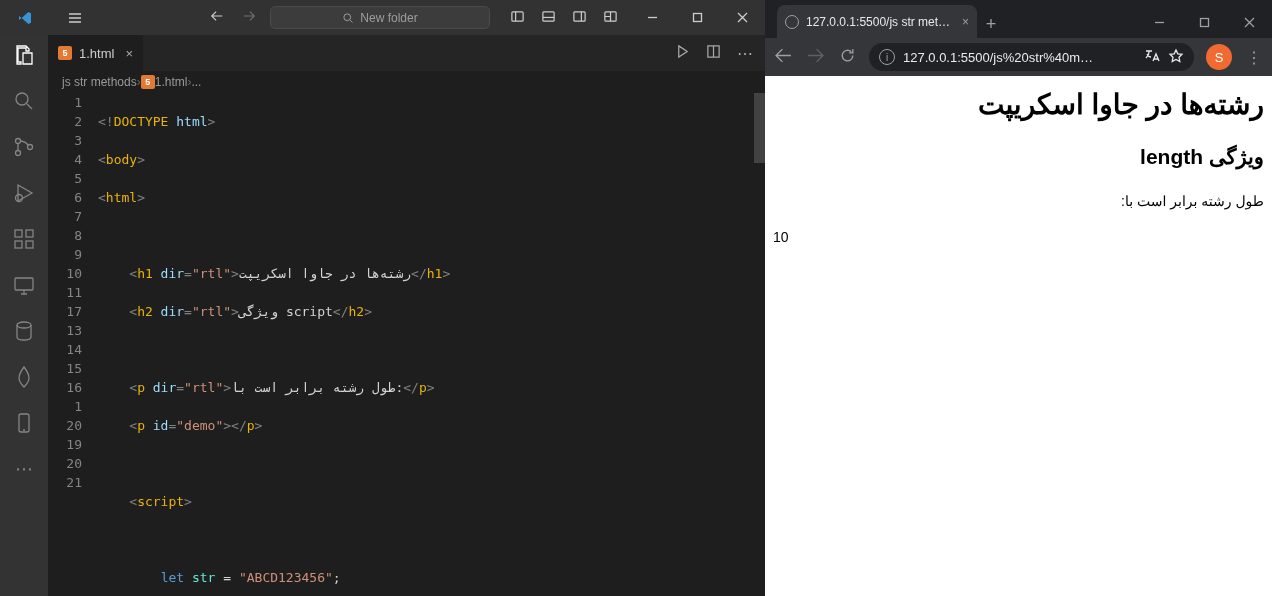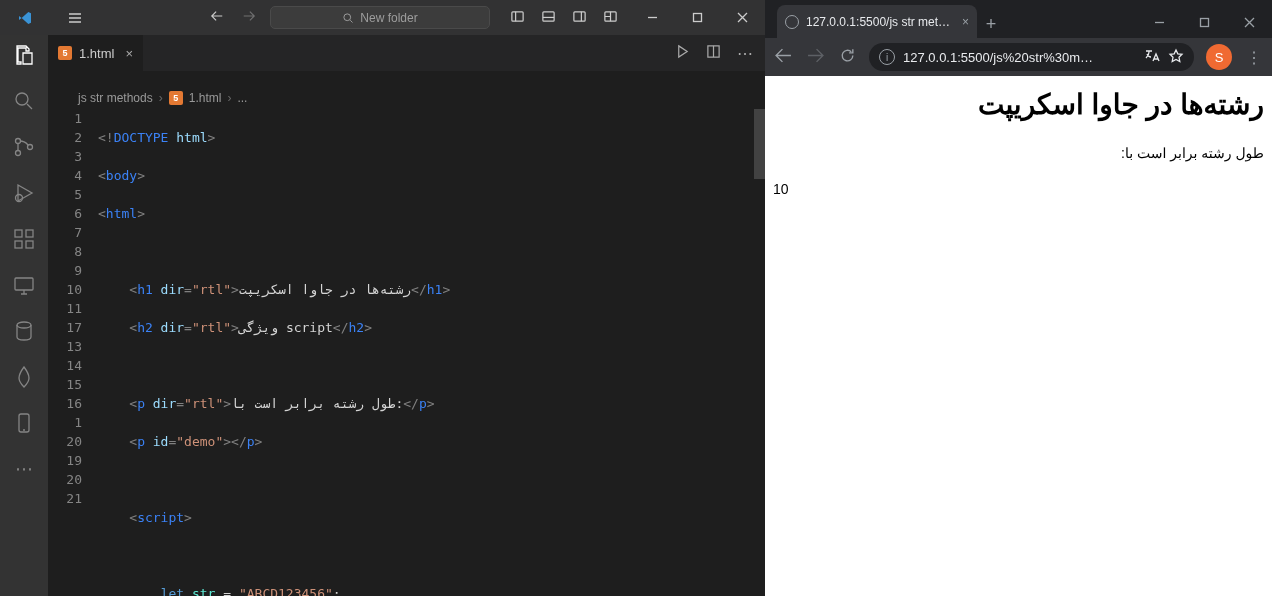--- a/index.html
+++ b/index.html
@@ -17,27 +17,27 @@
   .activity-bar { width:48px; background:#333333; display:flex; flex-direction:column; align-items:center; padding-top:8px; gap:22px; }
   .activity-bar .ico { width:24px; height:24px; color:#858585; display:flex; align-items:center; justify-content:center; }
   .activity-bar .ico.active { color:#fff; }
   .activity-bar .spacer { flex:1; }
   .editor-area { flex:1; display:flex; flex-direction:column; background:#1e1e1e; }
   .tabs { height:36px; background:#252526; display:flex; align-items:center; }
   .tab { height:36px; background:#1e1e1e; display:flex; align-items:center; padding:0 10px; gap:7px; border-right:1px solid #252526; font-size:13px; }
   .html-ico { width:14px; height:14px; background:#e37933; border-radius:2px; display:flex; align-items:center; justify-content:center; font-size:9px; color:#fff; font-weight:bold; }
   .tab-close { color:#aaa; margin-left:4px; }
   .tab-actions { margin-left:auto; display:flex; gap:16px; padding-right:12px; color:#aaa; }
-  .breadcrumb { height:22px; display:flex; align-items:center; padding-left:30px; gap:6px; font-size:12px; color:#999; background:#1e1e1e;margin-top:16px; }
+  .breadcrumb { height:22px; display:flex; align-items:center; padding-left:14px; font-size:12px; color:#999; background:#1e1e1e; }
   .chev { color:#666; }
   .code { flex:1; display:flex; font-family:Consolas,monospace; font-size:13px; line-height:19px; }
   .gutter { width:50px; text-align:right; color:#858585; padding-right:16px; padding-top:0; user-select:none; }
   .code-lines { flex:1; white-space:pre; padding-top:0; color:#d4d4d4; position:relative; }
   .punct  { color:#808080; }
-  .tag    { color:#3b82f6; }
+  .tag    { color:#eab308; }
   .attr   { color:#9cdcfe; }
   .str    { color:#ce9178; }
   .kw     { color:#569cd6; }
   .varc   { color:#5eead4; }
   .txt    { color:#d4d4d4; }
   .scroll { position:absolute; right:0; top:0; width:11px; height:100%; }
   .scroll-thumb { width:11px; background:#424242; }
 
   
   .browser { flex:1; background:#202124; display:flex; flex-direction:column; }
@@ -307,33 +307,34 @@
           <path d="M7 2 L1 8 L7 14 M1 8 H15"></path>
         </svg></span>
     <span class="ic" style="opacity:.4"><svg width="17" height="17" viewBox="0 0 16 16">
           <path d="M9 2 L15 8 L9 14 M15 8 H1"></path>
         </svg></span>
     <span class="ic"><svg width="17" height="17" viewBox="0 0 16 16">
           <path d="M13 8a5 5 0 1 1-1.5-3.5M13 2v3.5h-3.5"></path>
         </svg></span>
     <div class="addr">
       <span class="i">i</span>
-      <span>127.0.0.1:5500/js%20str%30m…</span>
+      <span>127.0.0.1:5500/js%20str%40m…</span>
       <span style="margin-left:auto"><svg width="16" height="16" viewBox="0 0 16 16">
             <path d="M2 3h6M5 3v1c0 3-2 5-3 6M3 6c1 2 3 3 4 3M9 13l3-7 3 7M10 11h4"></path>
           </svg></span>
       <span><svg width="16" height="16" viewBox="0 0 16 16">
             <path d="M8 2l1.8 3.8 4.2.5-3 3 .8 4.2L8 11.5 4.2 13.5 5 9.3l-3-3 4.2-.5z"></path>
           </svg></span>
     </div>
     <div class="avatar">
         <span>S</span>
       </div>
     <span class="ic">⋮</span>
   </div>
   <div class="page">
     <div class="page-inner">
       <h1 dir="rtl">رشته‌ها در جاوا اسکریپت</h1>
+      <h2 dir="rtl">ویژگی length</h2>
       <p dir="rtl">طول رشته برابر است با:</p>
       <p class="out">10</p>
     </div>
   </div>
 </div>
 
 </body></html>

